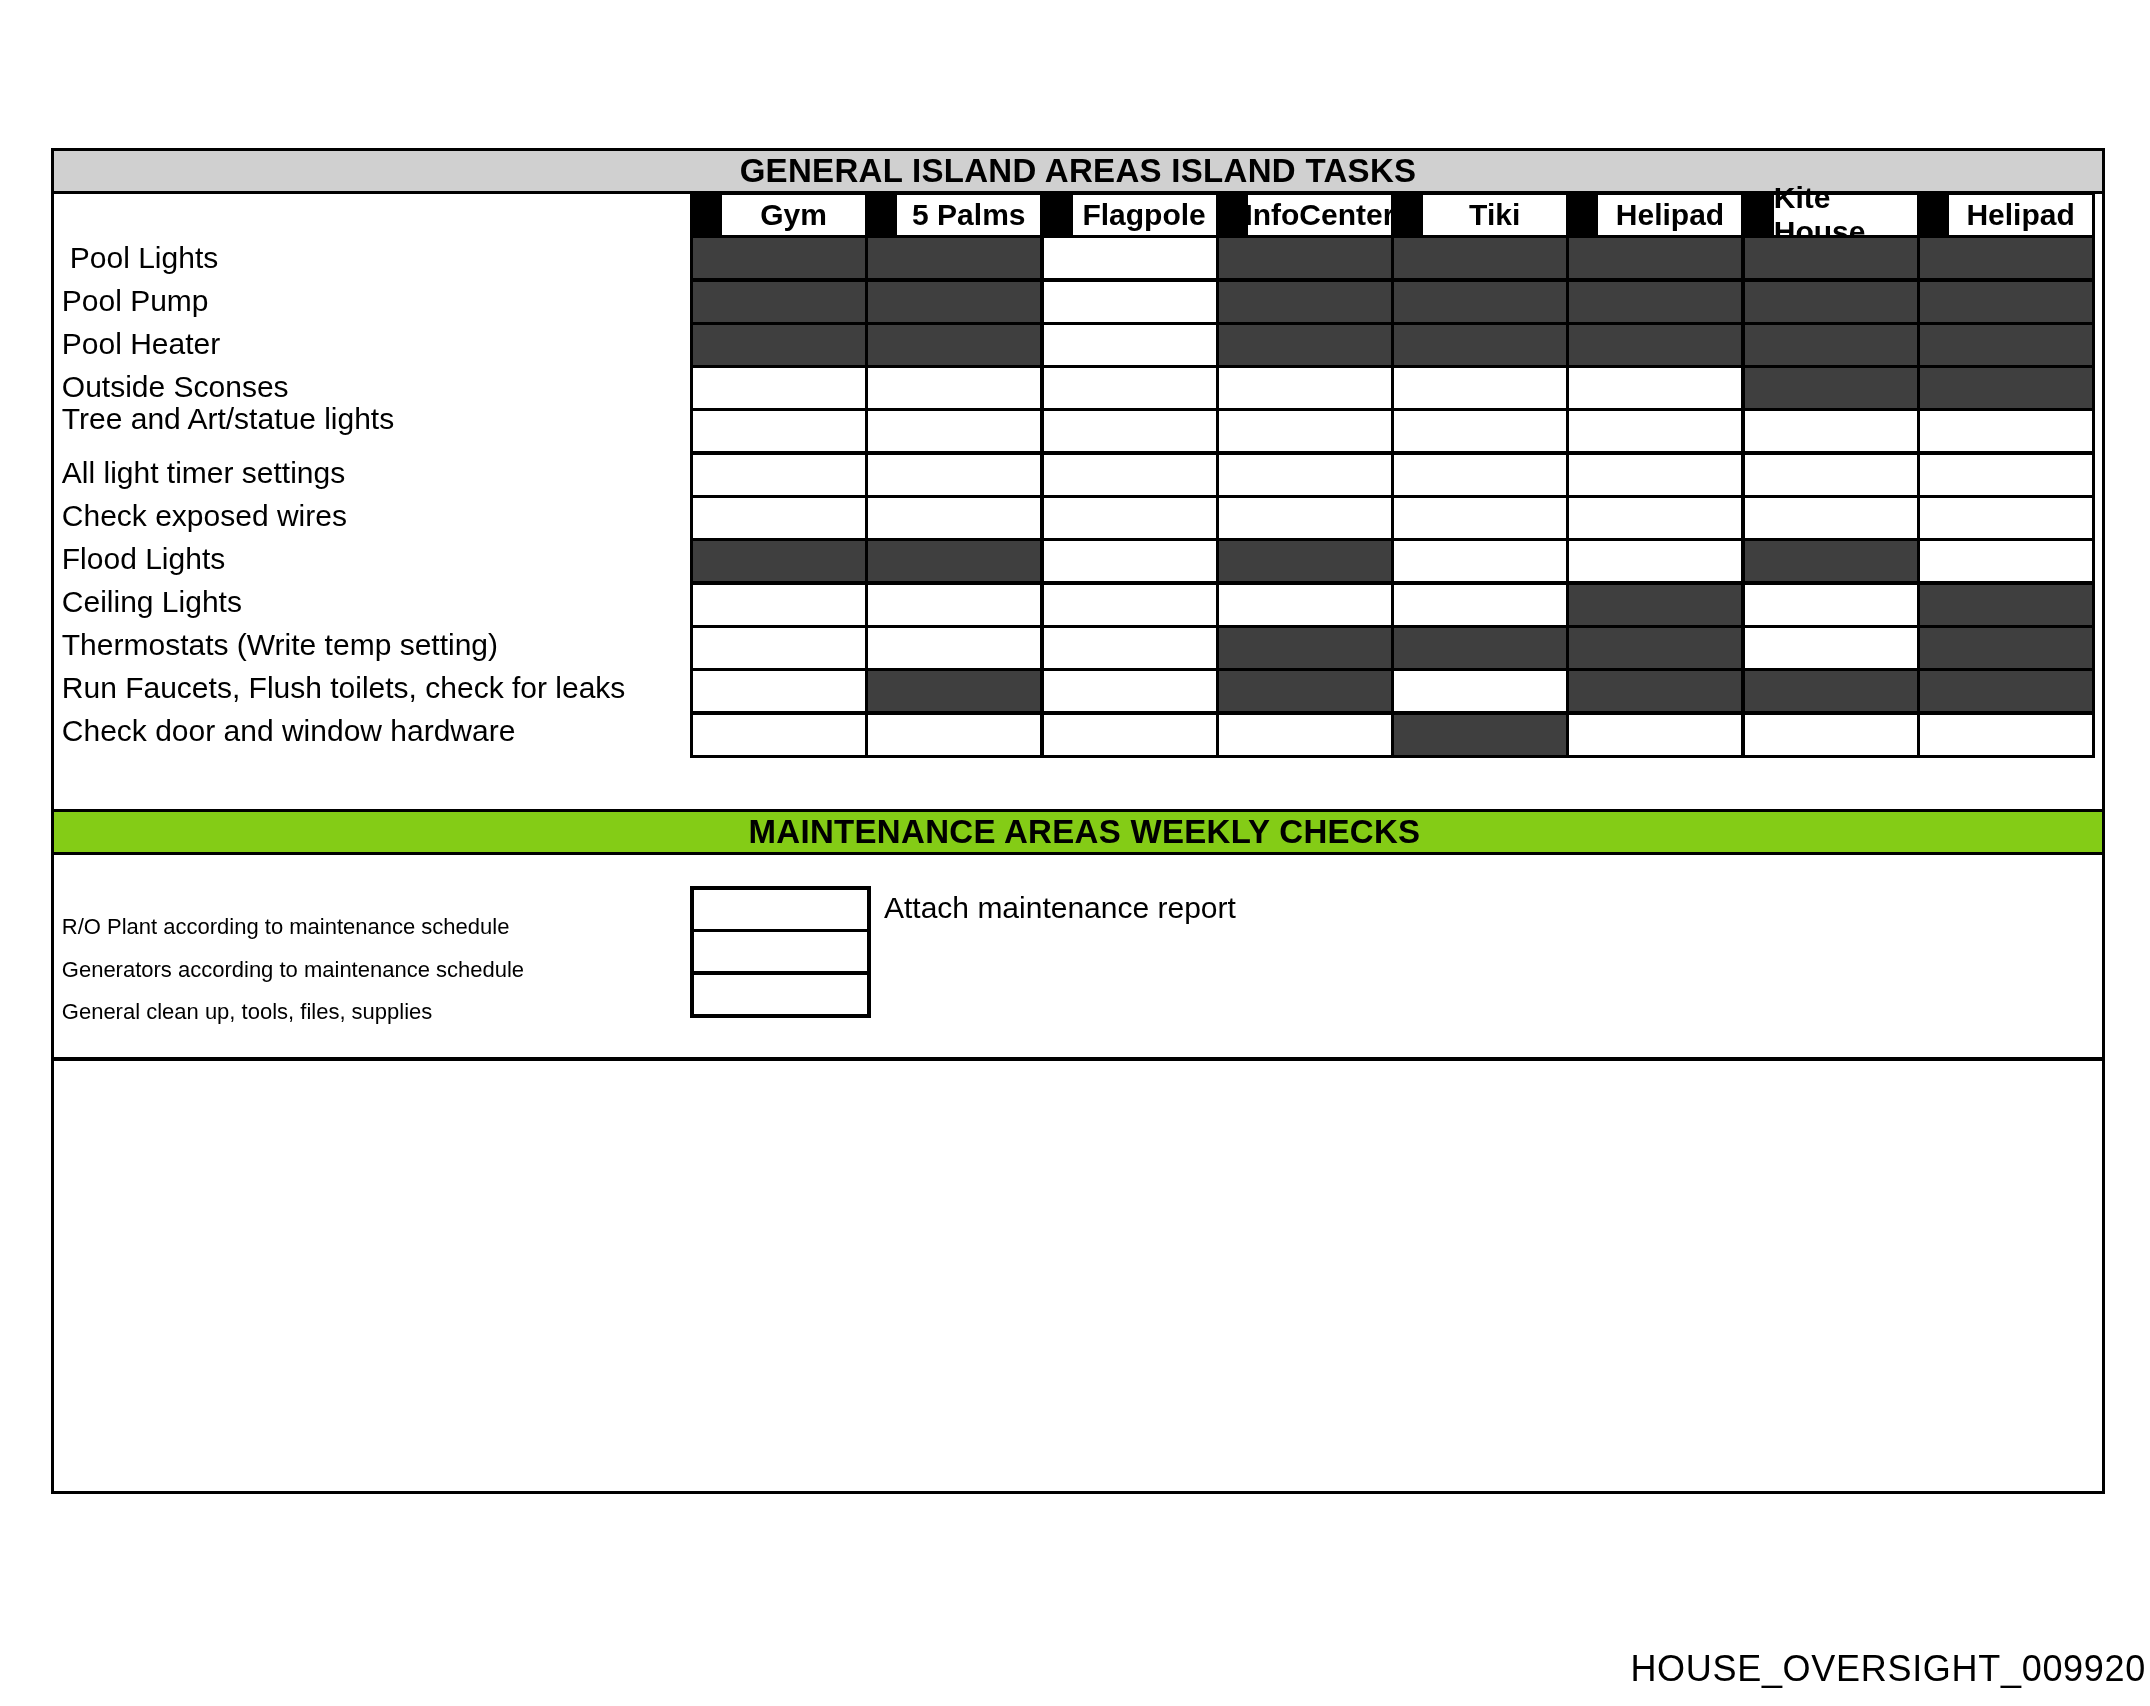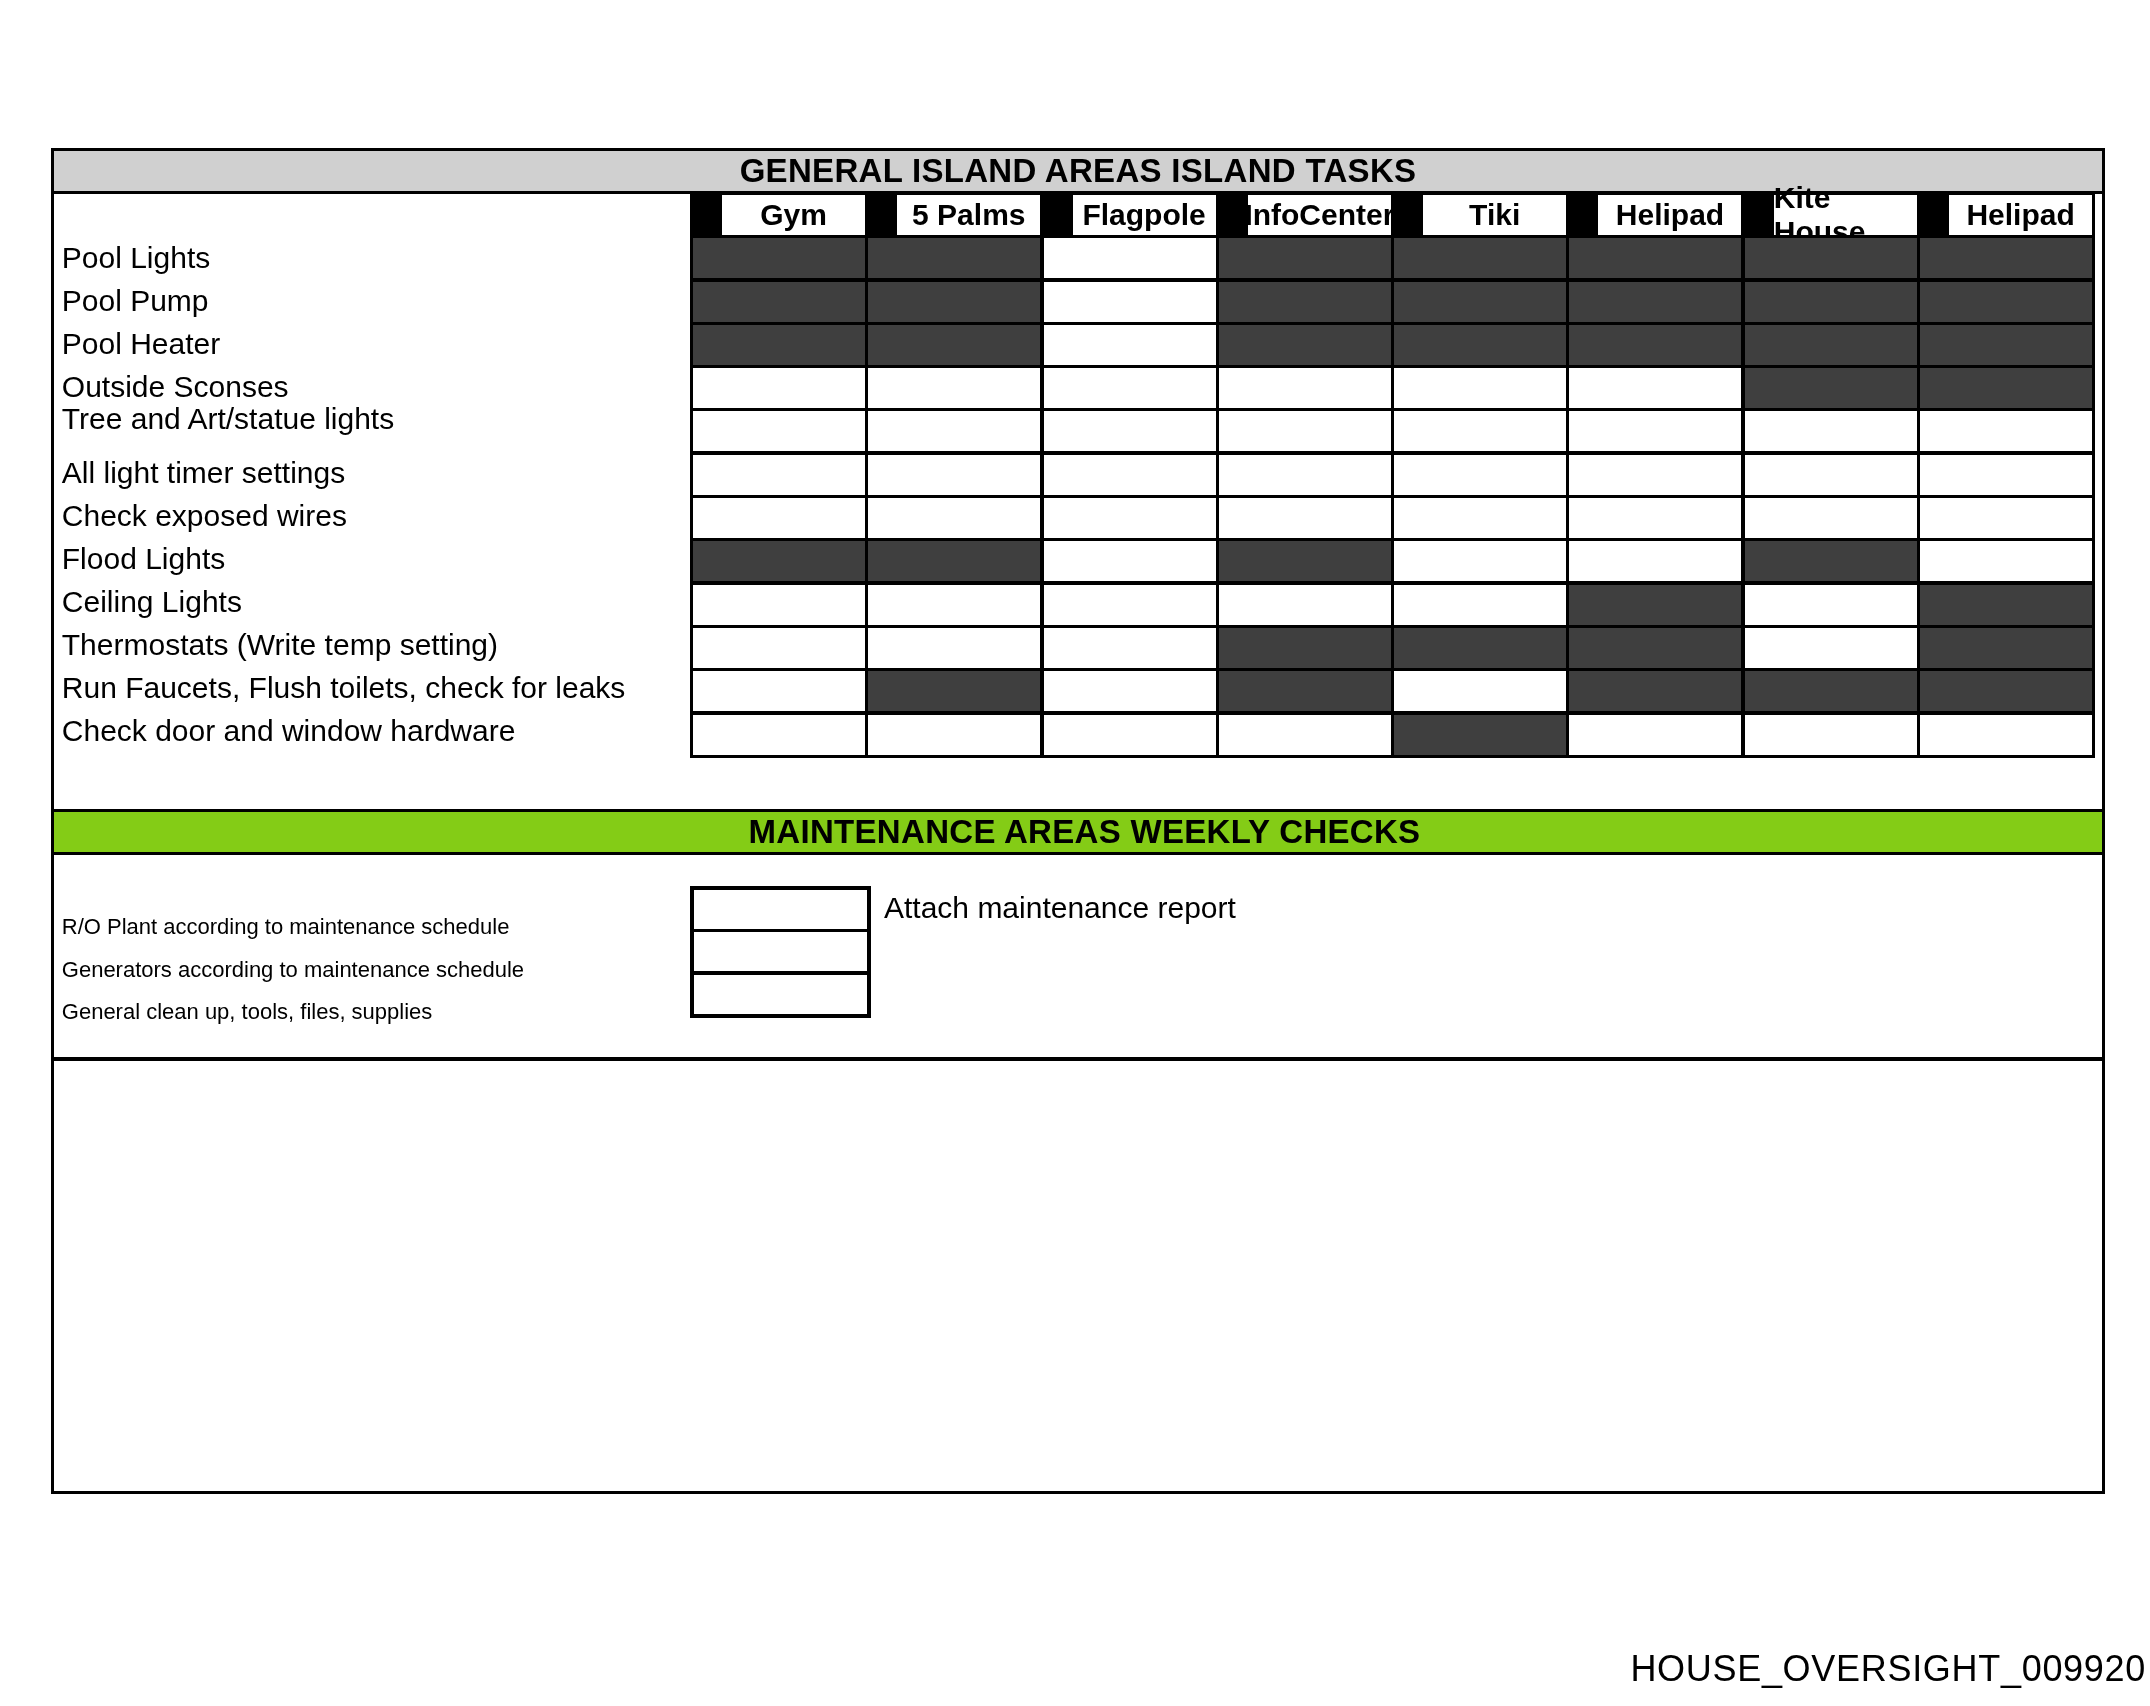--- a/index.html
+++ b/index.html
@@ -164,21 +164,21 @@
         <div class="cell"></div>
         <div class="cell"></div>
         <div class="cell"></div>
         <div class="cell" style="background: rgb(63, 63, 63);"></div>
         <div class="cell"></div>
         <div class="cell"></div>
         <div class="cell"></div>
       </div>
 
     <div id="task-labels">
-        <div class="task-label" style="top: 87px;">Pool Lights</div>
+        <div class="task-label" style="top: 87px; margin-left: 8px;">Pool Lights</div>
         <div class="task-label" style="top: 130px;">Pool Pump</div>
         <div class="task-label" style="top: 173px;">Pool Heater</div>
         <div class="task-label" style="top: 216px;">Outside Sconses</div>
         <div class="task-label" style="top: 248px;">Tree and Art/statue lights</div>
         <div class="task-label" style="top: 302px;">All light timer settings</div>
         <div class="task-label" style="top: 345px;">Check exposed wires</div>
         <div class="task-label" style="top: 388px;">Flood Lights</div>
         <div class="task-label" style="top: 431px;">Ceiling Lights</div>
         <div class="task-label" style="top: 474px;">Thermostats (Write temp setting)</div>
         <div class="task-label" style="top: 517px;">Run Faucets, Flush toilets, check for leaks</div>

